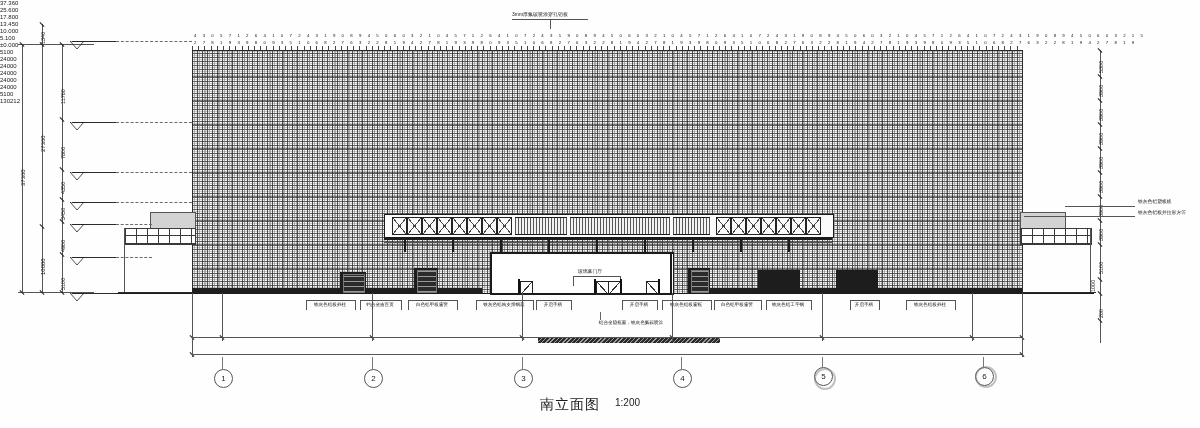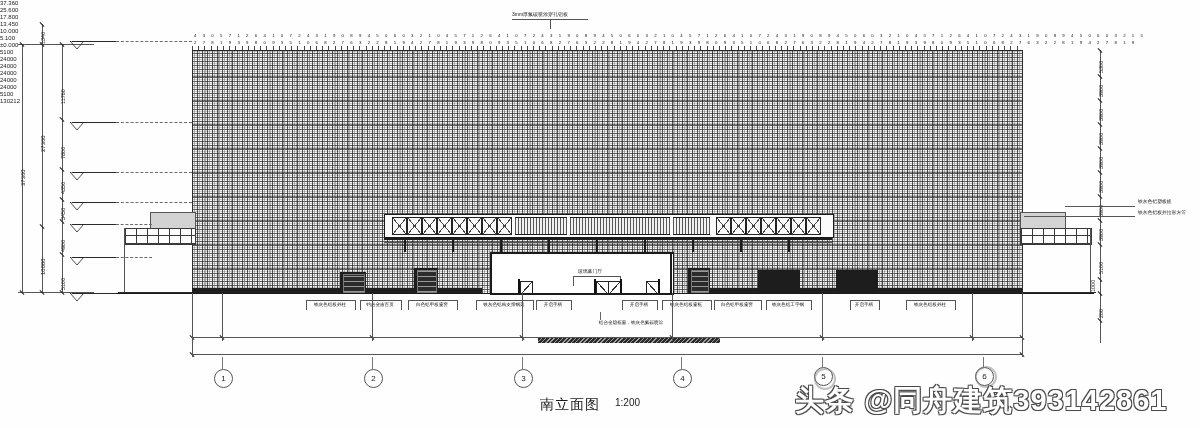--- a/index.html
+++ b/index.html
@@ -454,15 +454,14 @@
   <div class="bubble" style="left:814px;top:367px;">5</div>
 
   <div class="bubstem" style="left:983px;top:357px;height:10px;"></div>
   <div class="bubble" style="left:975px;top:367px;">6</div>
 
   <div class="title-cn" style="left:540px;top:396px;">南立面图</div>
   <div class="title-scale" style="left:615px;top:397px;">1:200</div>
 
   <div class="wm-badge" style="left:814px;top:368px;"></div>
   <div class="wm-badge" style="left:975px;top:366px;"></div>
-  <div class="wm" style="left:795px;top:381px;">头条 @同舟建筑393142861</div>
 
 </div>
 
 </body></html>

